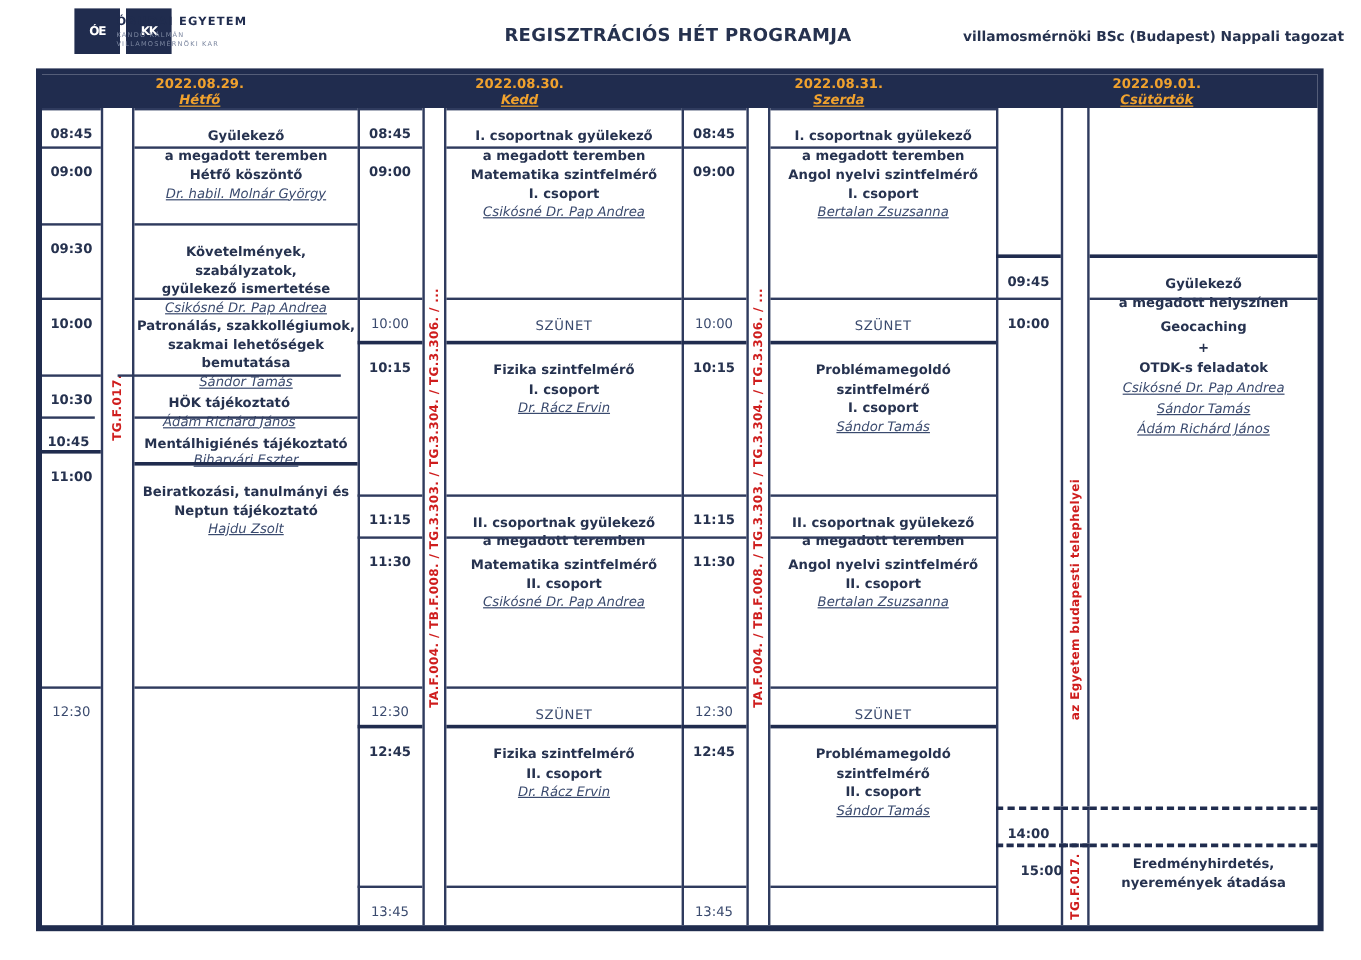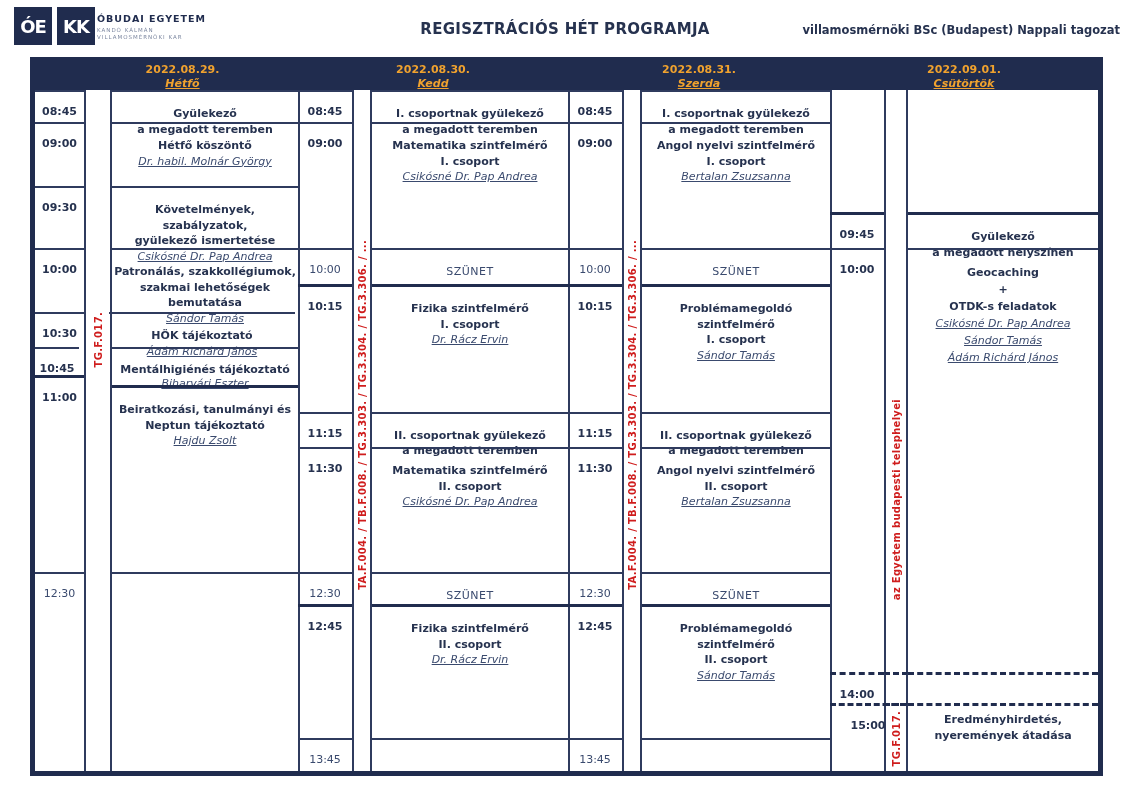--- a/index.html
+++ b/index.html
@@ -9,21 +9,21 @@
     --muted:#3a4a6e;
     --gold:#f0a22e;
     --red:#cf1d1d;
   }
   html,body{margin:0;padding:0;background:#fff;}
   body{font-family:"DejaVu Sans","Liberation Sans",sans-serif;color:var(--text);}
   #page{position:relative;width:1134px;height:800px;background:#fff;overflow:hidden;}
 
   
   .logo-sq{position:absolute;background:var(--navy);color:#fff;font-weight:bold;
-    display:flex;align-items:center;justify-content:center;font-size:18px;letter-spacing:-1px;}
+    display:flex;align-items:center;justify-content:center;font-size:10px;letter-spacing:-1px;margin-left:48px;}
   .org-name{position:absolute;left:97px;top:13px;font-size:9.5px;font-weight:bold;color:var(--navy);letter-spacing:1px;}
   .org-sub{position:absolute;left:97px;font-size:5.5px;color:#7c87a0;letter-spacing:1px;}
   .page-title{position:absolute;left:380px;top:20px;width:370px;text-align:center;
     font-size:15px;font-weight:bold;color:var(--text);letter-spacing:0.3px;}
   .page-subtitle{position:absolute;left:770px;top:23px;width:350px;text-align:right;
     font-size:11.5px;font-weight:bold;color:var(--text);}
 
   
   #tbl{position:absolute;left:30px;top:57px;width:1073px;height:719px;
     border:5px solid var(--navy);box-sizing:border-box;}
@@ -58,21 +58,21 @@
   <div class="logo-sq" style="left:57px;top:7px;width:38px;height:38px">KK</div>
   <div class="org-name">ÓBUDAI EGYETEM</div>
   <div class="org-sub" style="top:27px">KANDÓ KÁLMÁN</div>
   <div class="org-sub" style="top:34px">VILLAMOSMÉRNÖKI KAR</div>
   <div class="page-title">REGISZTRÁCIÓS HÉT PROGRAMJA</div>
   <div class="page-subtitle">villamosmérnöki BSc (Budapest) Nappali tagozat</div>
 
   <div id="tbl">
 
     <div class="band"></div>
-    <div class="dhead" style="left:16px;width:263px">
+    <div class="dhead" style="left:0;width:263px">
       <div>2022.08.29.</div>
       <div class="dayname">Hétfő</div>
     </div>
     <div class="dhead" style="left:263px;width:270px">
       <div>2022.08.30.</div>
       <div class="dayname">Kedd</div>
     </div>
     <div class="dhead" style="left:533px;width:262px">
       <div>2022.08.31.</div>
       <div class="dayname">Szerda</div>
@@ -133,21 +133,21 @@
     </div>
 
     <div class="cell time" style="left:0;top:186px;width:49px;height:64px">10:00</div>
     <div class="cell content" style="left:77px;top:186px;width:186px;height:64px">
       <div class="t">Patronálás, szakkollégiumok,</div>
       <div class="t">szakmai lehetőségek bemutatása</div>
       <div class="n">Sándor Tamás</div>
     </div>
 
     <div class="cell time" style="left:0;top:250px;width:49px;height:35px">10:30</div>
-    <div class="cell content" style="left:74px;top:250px;width:186px;height:27px">
+    <div class="cell content" style="left:63px;top:250px;width:186px;height:27px">
       <div class="t">HÖK tájékoztató</div>
       <div class="n">Ádám Richárd János</div>
     </div>
 
     <div class="cell time" style="left:0;top:285px;width:44px;height:28px">10:45</div>
     <div class="cell content" style="left:77px;top:285px;width:186px;height:28px;line-height:13.5px">
       <div class="t">Mentálhigiénés tájékoztató</div>
       <div class="n">Biharvári Eszter</div>
     </div>
 

